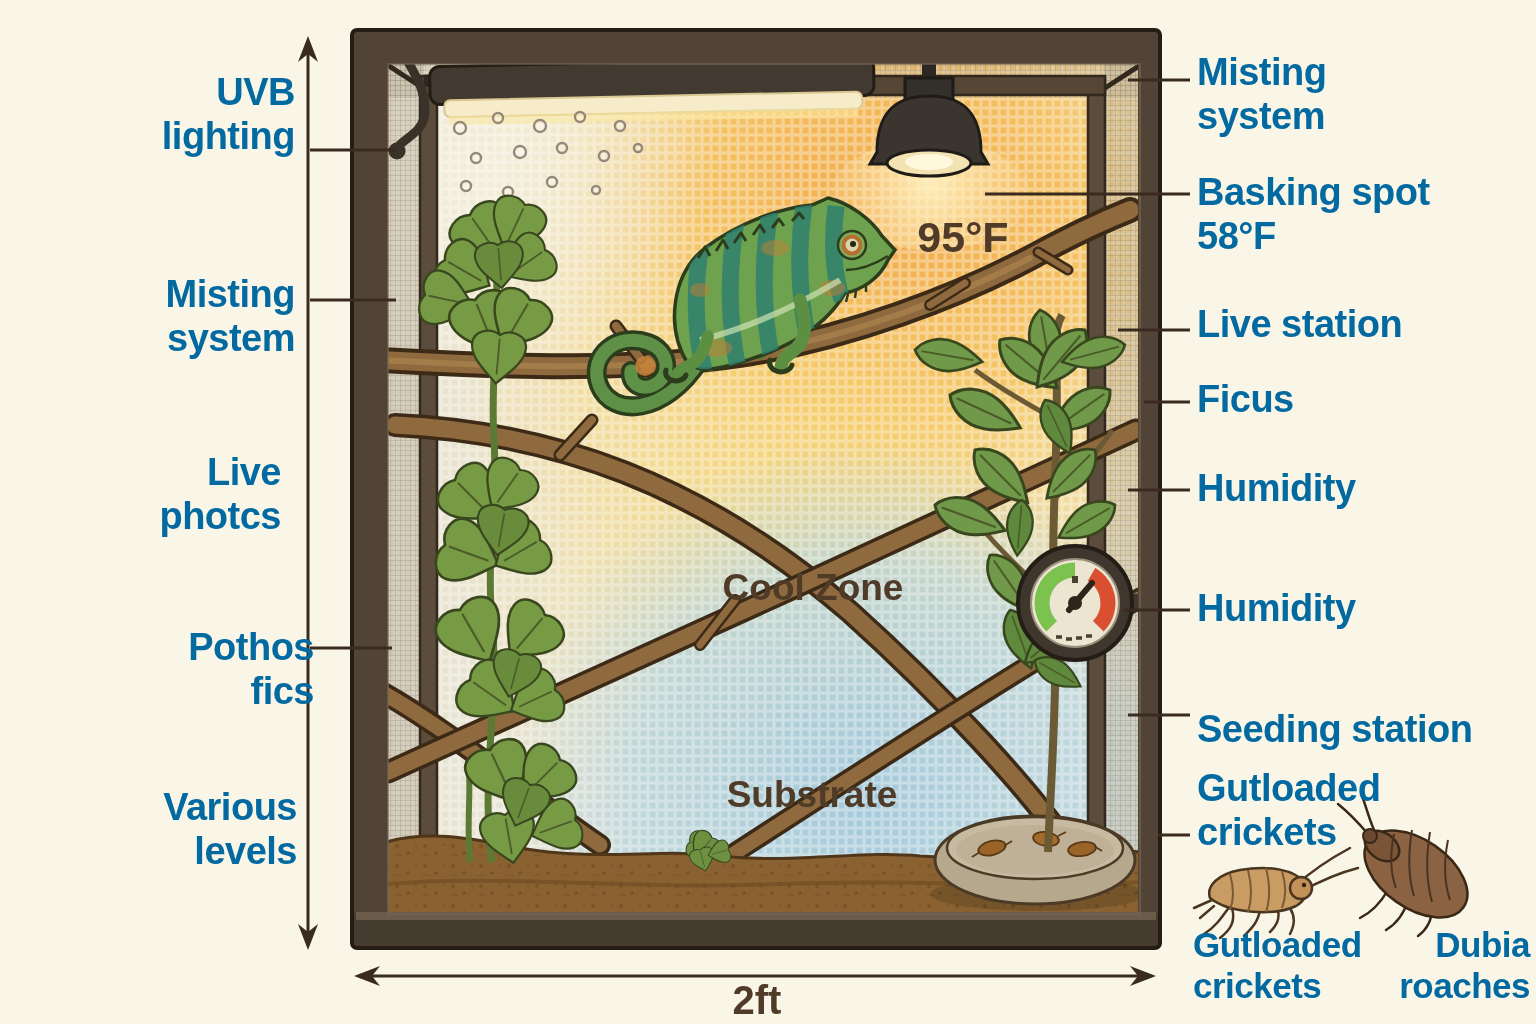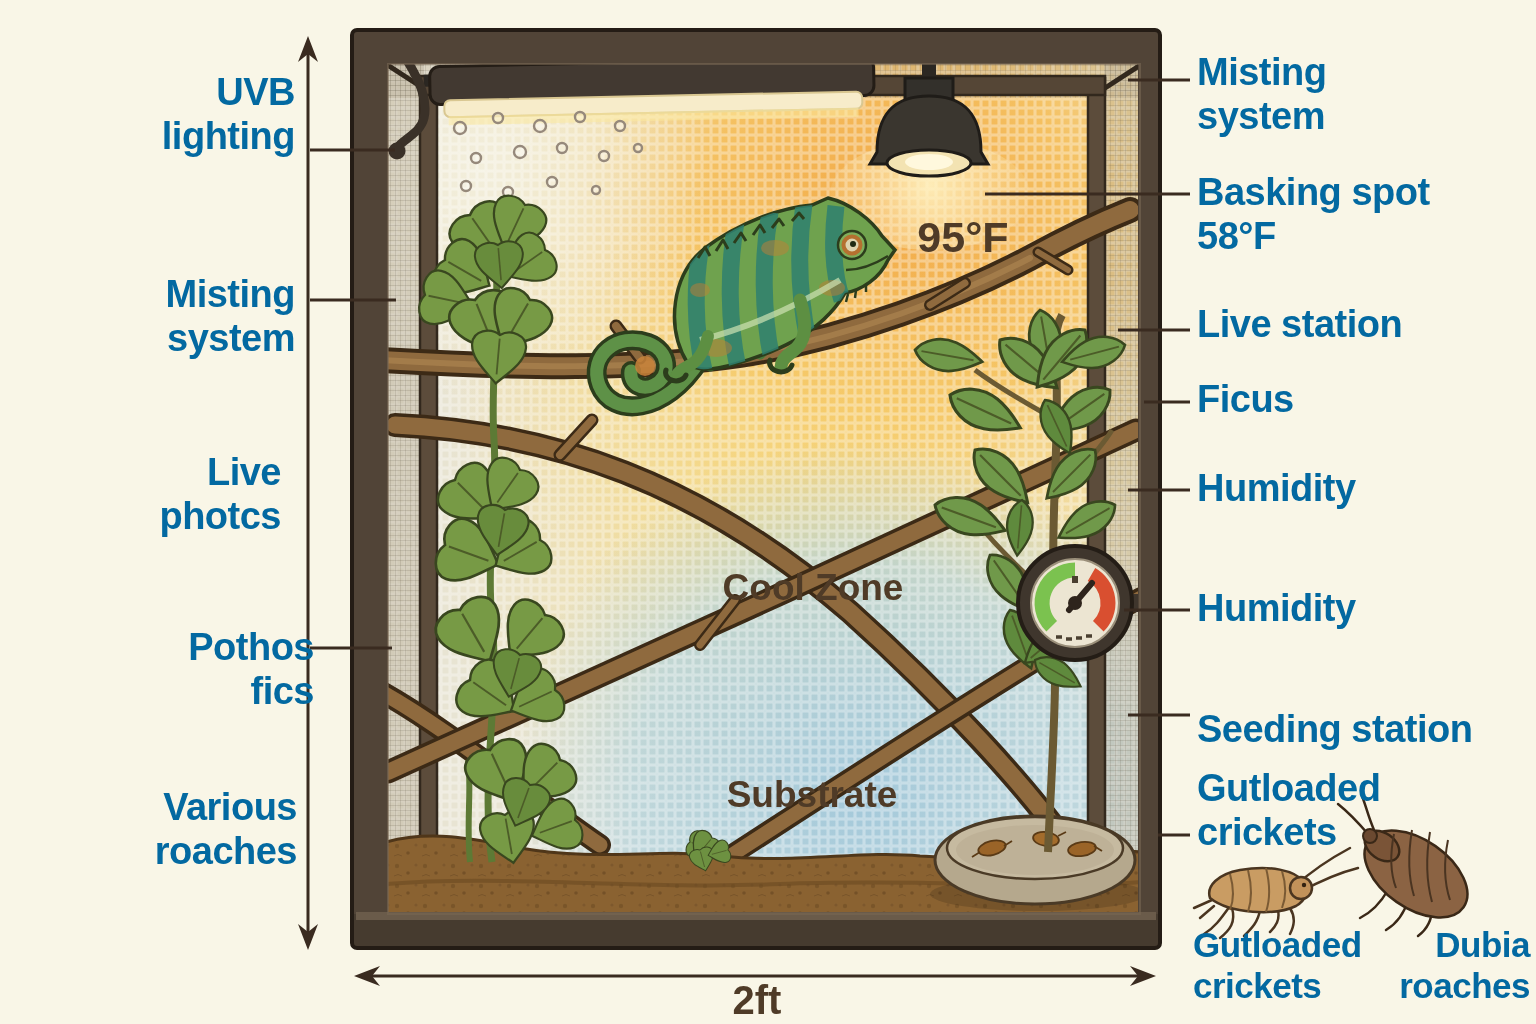--- a/index.html
+++ b/index.html
@@ -398,21 +398,21 @@
 
 <div class="lbl right-align" style="left:40px;top:70px;width:255px;">UVB
 lighting</div>
 <div class="lbl right-align" style="left:40px;top:272px;width:255px;">Misting
 system</div>
 <div class="lbl right-align" style="left:26px;top:450px;width:255px;">Live
 photcs</div>
 <div class="lbl right-align" style="left:59px;top:625px;width:255px;">Pothos
 fics</div>
 <div class="lbl right-align" style="left:42px;top:785px;width:255px;">Various
-roaches</div>
+levels</div>
 
 <div class="lbl" style="left:1197px;top:50px;width:330px;">Misting
 system</div>
 <div class="lbl" style="left:1197px;top:170px;width:330px;">Basking spot
 58°F</div>
 <div class="lbl" style="left:1197px;top:302px;width:330px;">Live station</div>
 <div class="lbl" style="left:1197px;top:377px;width:330px;">Ficus</div>
 <div class="lbl" style="left:1197px;top:466px;width:330px;">Humidity</div>
 <div class="lbl" style="left:1197px;top:586px;width:330px;">Humidity</div>
 <div class="lbl" style="left:1197px;top:691px;width:340px;margin-top:16px;">Seeding station</div>

